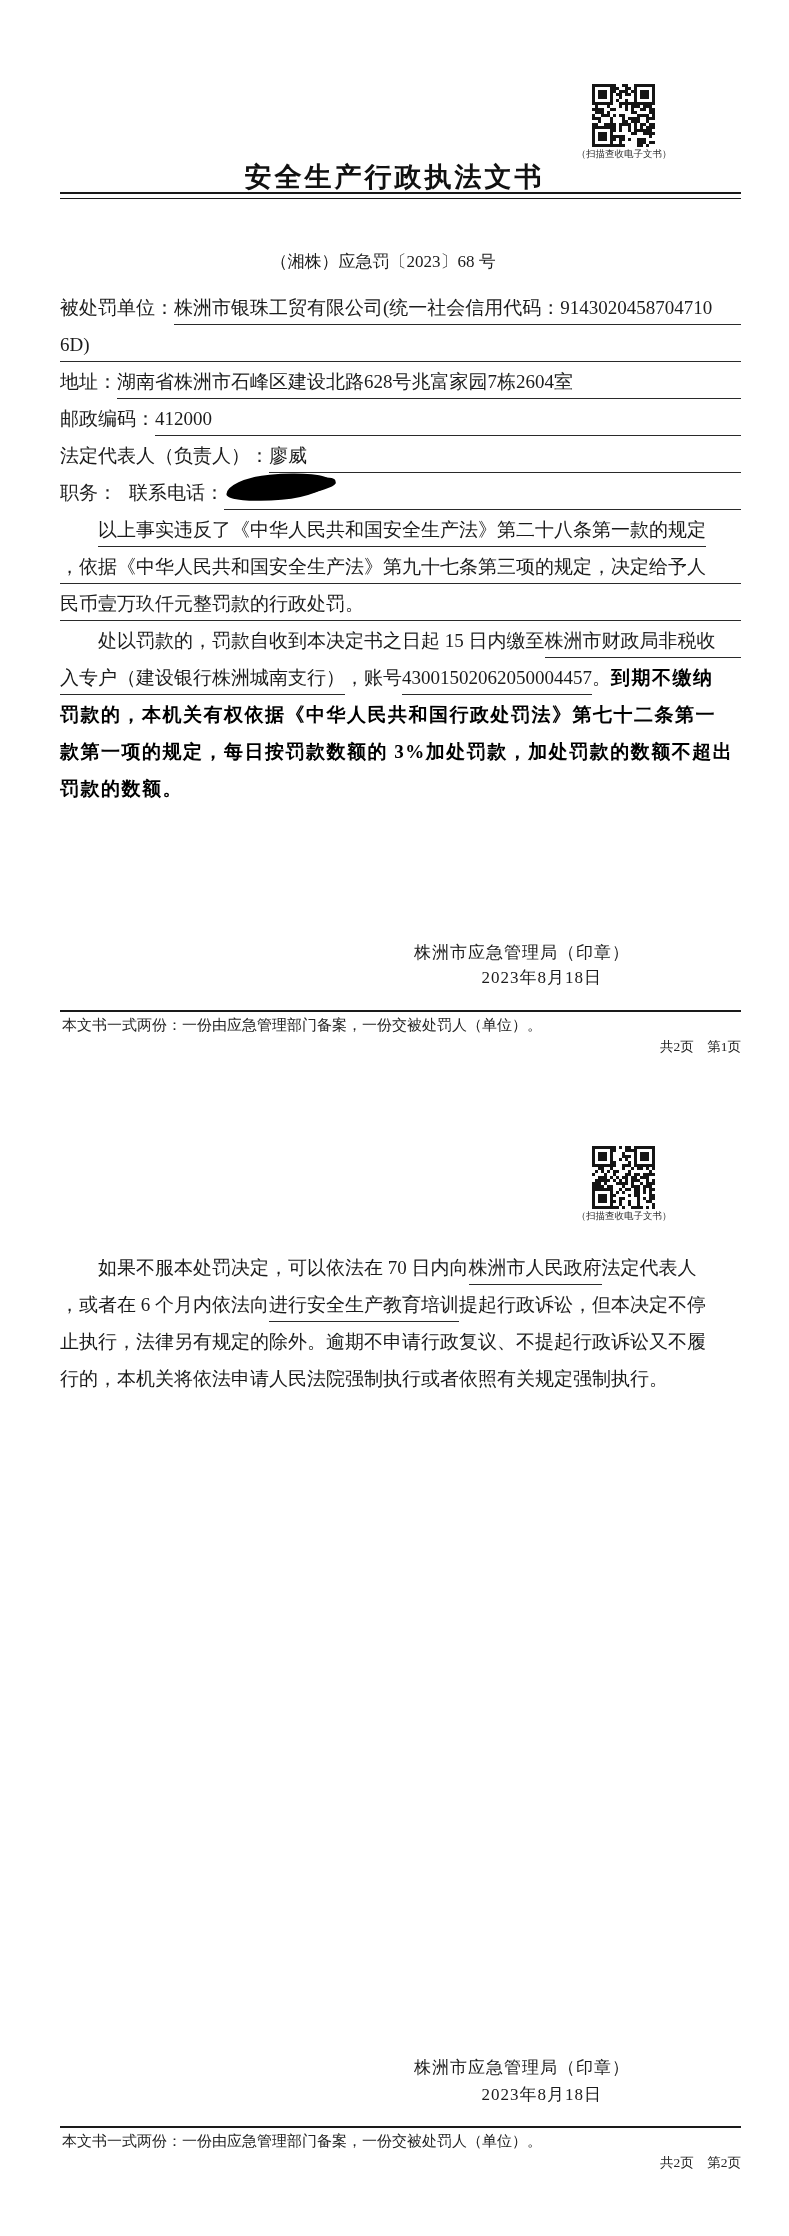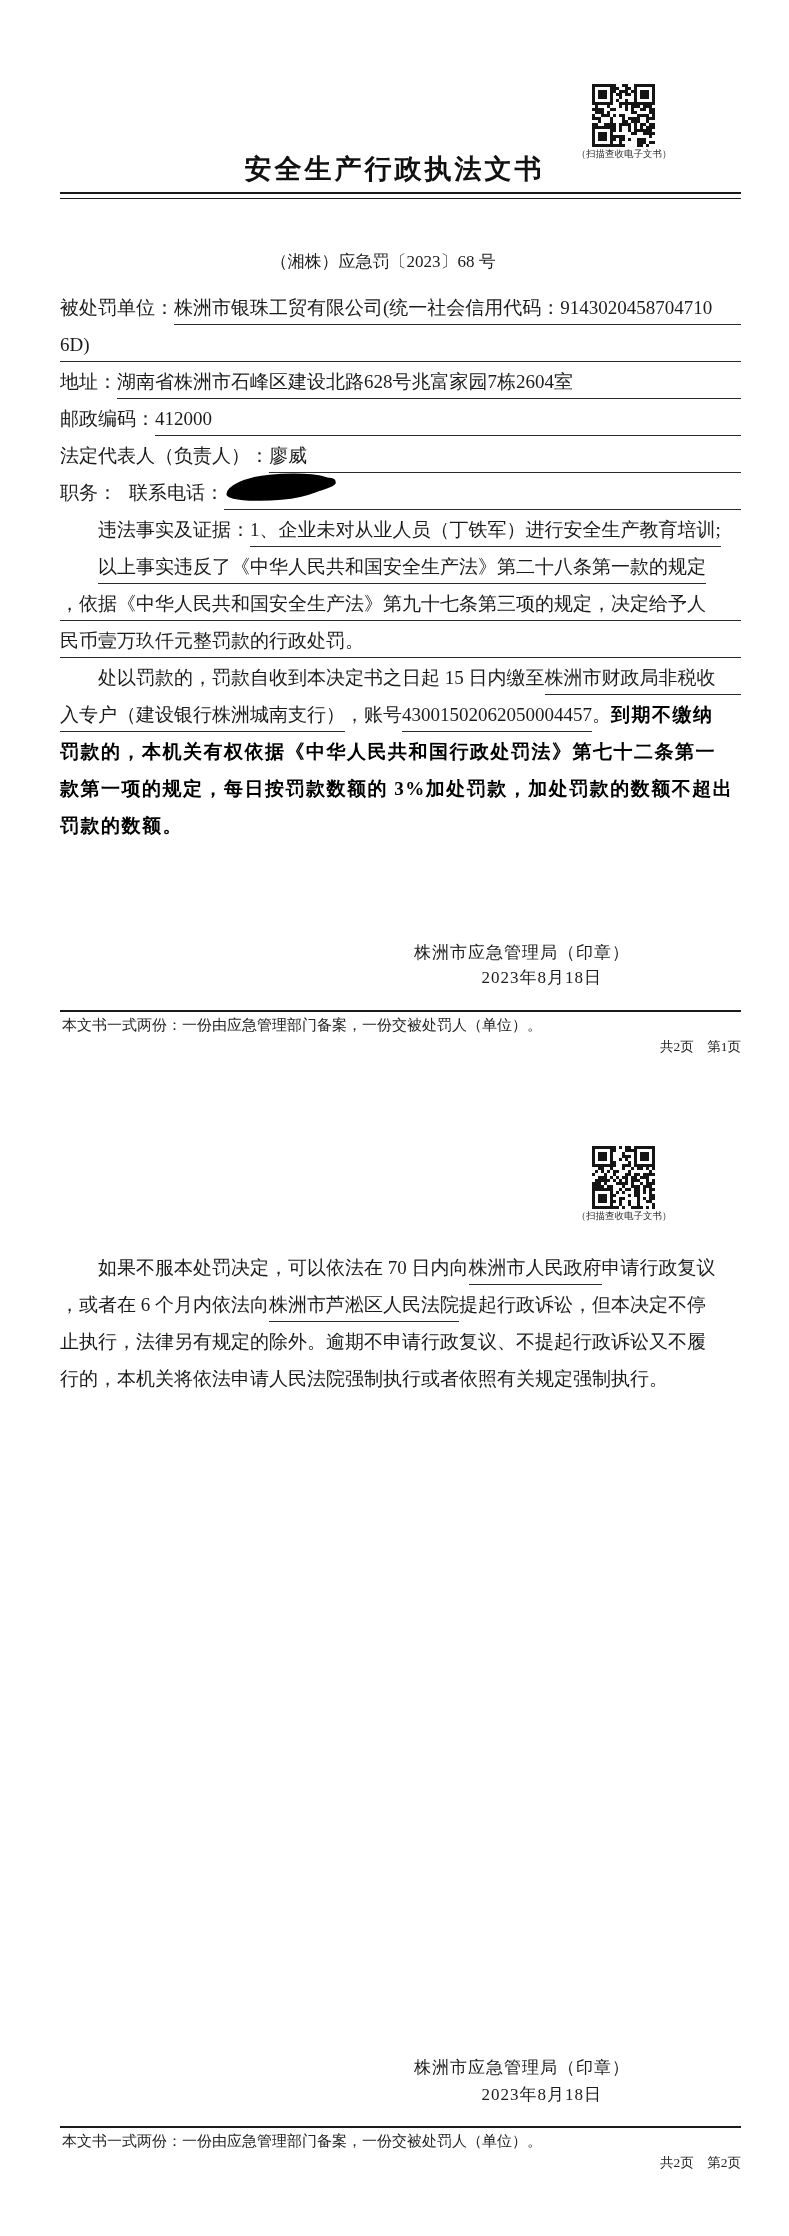--- a/index.html
+++ b/index.html
@@ -294,21 +294,21 @@
       <i style="left:21px;top:60px"></i>
       <i style="left:24px;top:60px"></i>
       <i style="left:27px;top:60px"></i>
       <i style="left:30px;top:60px"></i>
       <i style="left:45px;top:60px"></i>
       <i style="left:48px;top:60px"></i>
       <i style="left:54px;top:60px"></i>
     </div>
   <div class="qr-cap" style="left:569px;top:148px">（扫描查收电子文书）</div>
 
-  <div class="h-cat" style="top:151px">安全生产行政执法文书</div>
+  <div class="h-cat" style="top:159px">安全生产行政执法文书</div>
   <div class="rule-double" style="top:192px"></div>
   <div class="h-num" style="top:250px">（湘株）应急罚〔2023〕68 号</div>
 
   <div class="body-block" style="top:288px">
     <div class="line">
       <span>被处罚单位：</span>
       <span class="u fill">株洲市银珠工贸有限公司(统一社会信用代码：9143020458704710</span>
     </div>
     <div class="line">
       <span class="u fill">6D)</span>
@@ -325,24 +325,20 @@
       <span>法定代表人（负责人）：</span>
       <span class="u fill">廖威</span>
     </div>
     <div class="line">
       <span>职务：</span>
       <span class="gap12"></span>
       <span>联系电话：</span>
       <span class="u fill phone-wrap">
         <span class="blob"></span>
       </span>
-    </div>
-    <div class="line">
-      <span class="ind">违法事实及证据：</span>
-      <span class="u">1、企业未对从业人员（丁铁军）进行安全生产教育培训;</span>
     </div>
     <div class="line">
       <span class="ind"></span>
       <span class="u">以上事实违反了《中华人民共和国安全生产法》第二十八条第一款的规定</span>
     </div>
     <div class="line">
       <span class="u fill">，依据《中华人民共和国安全生产法》第九十七条第三项的规定，决定给予人</span>
     </div>
     <div class="line">
       <span class="u fill">民币壹万玖仟元整罚款的行政处罚。</span>
@@ -619,25 +615,25 @@
       <i style="left:48px;top:60px"></i>
       <i style="left:54px;top:60px"></i>
       <i style="left:60px;top:60px"></i>
     </div>
   <div class="qr-cap" style="left:569px;top:1210px">（扫描查收电子文书）</div>
 
   <div class="body-block" style="top:1248px">
     <div class="line">
       <span class="ind">如果不服本处罚决定，可以依法在 70 日内向</span>
       <span class="u">株洲市人民政府</span>
-      <span>申请行政复议</span>
+      <span>法定代表人</span>
     </div>
     <div class="line">
       <span>，或者在 6 个月内依法向</span>
-      <span class="u">株洲市芦淞区人民法院</span>
+      <span class="u">进行安全生产教育培训</span>
       <span>提起行政诉讼，但本决定不停</span>
     </div>
     <div class="line">
       <span>止执行，法律另有规定的除外。逾期不申请行政复议、不提起行政诉讼又不履</span>
     </div>
     <div class="line">
       <span>行的，本机关将依法申请人民法院强制执行或者依照有关规定强制执行。</span>
     </div>
   </div>
 

